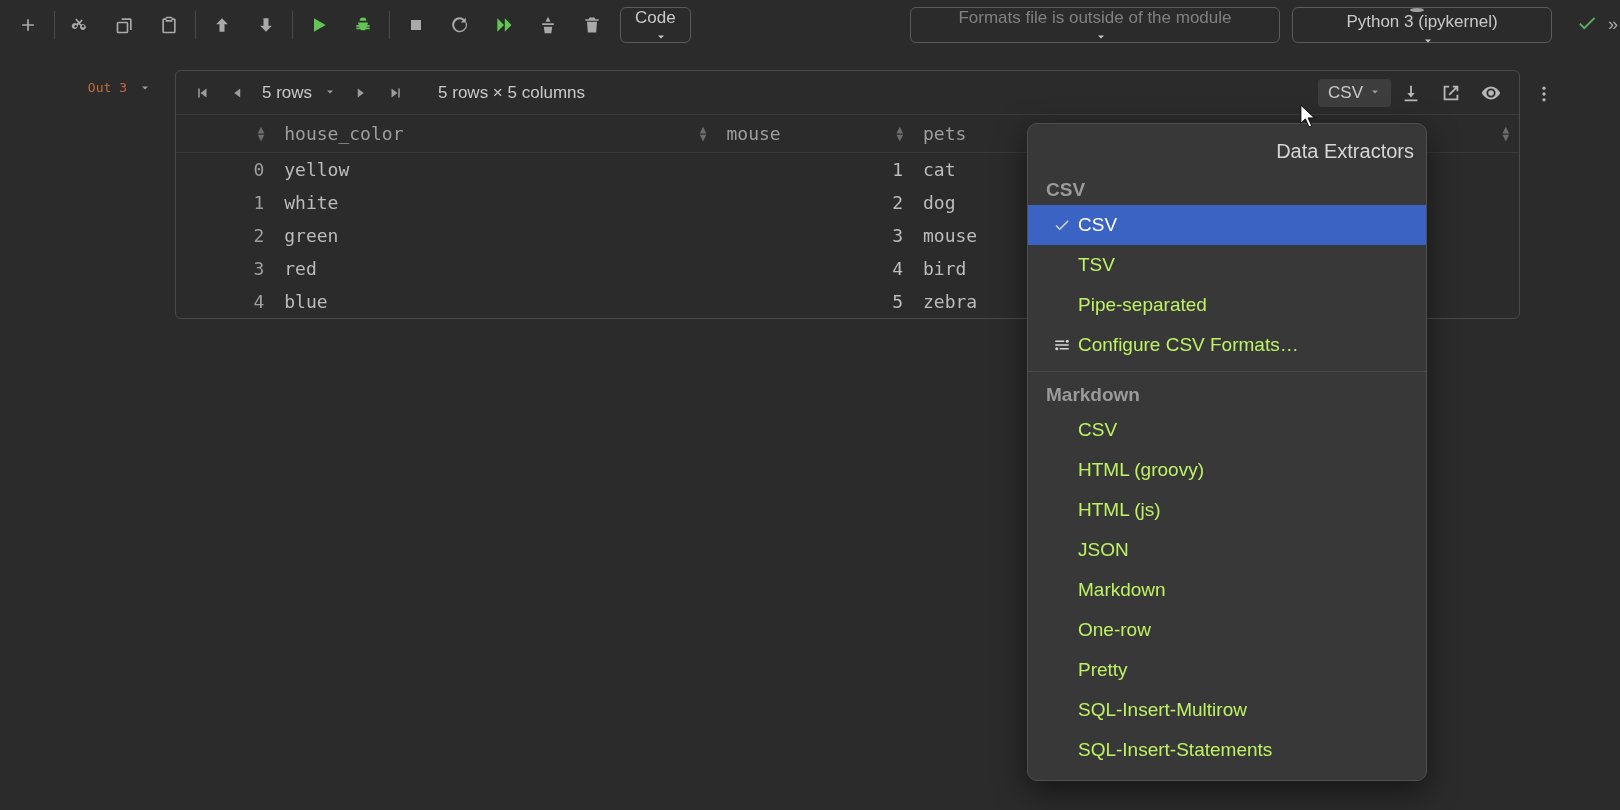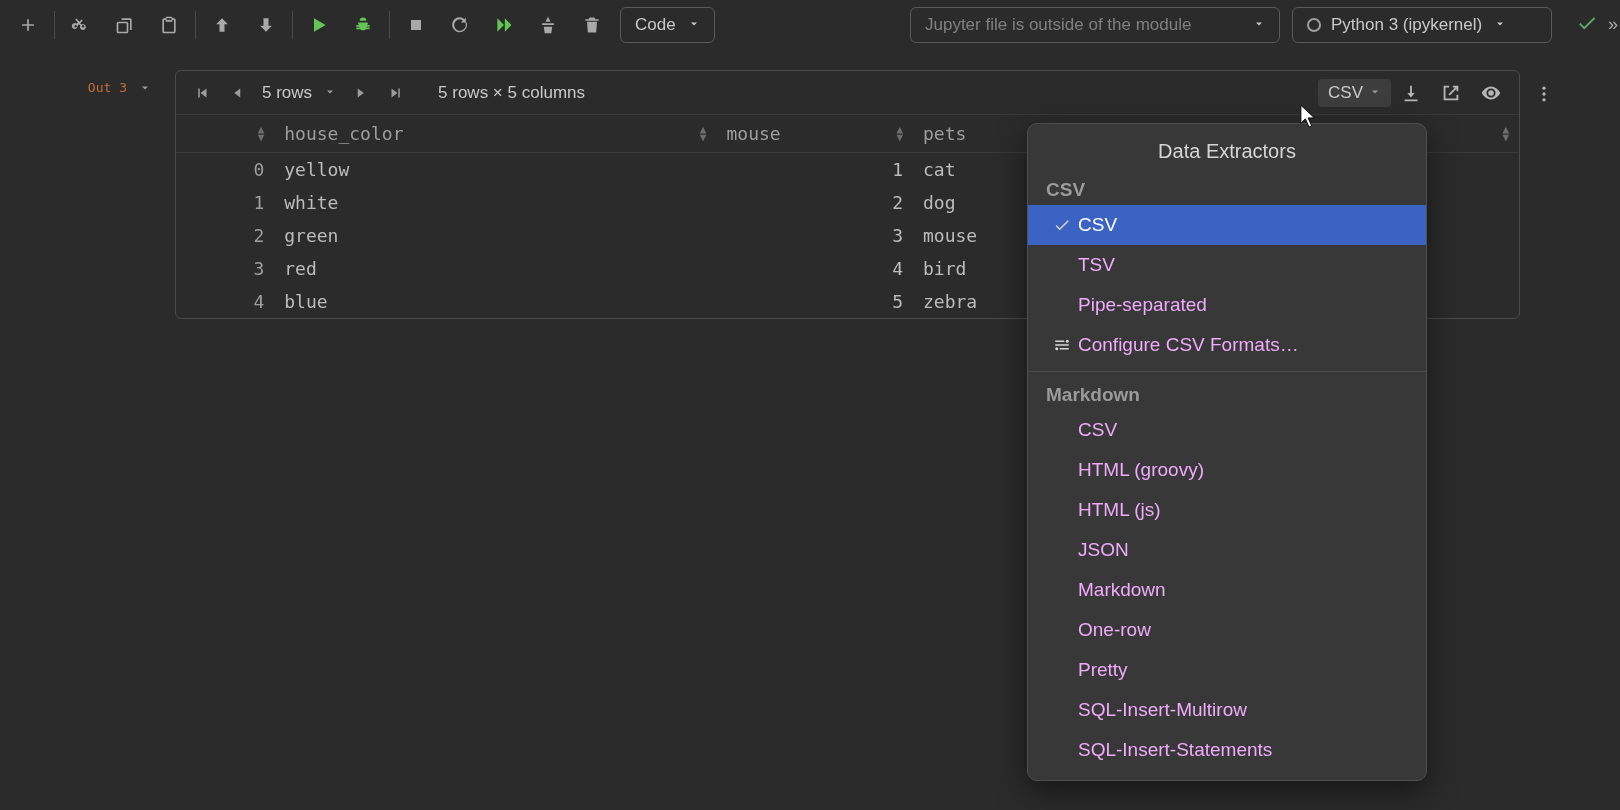--- a/index.html
+++ b/index.html
@@ -35,20 +35,21 @@
   .green { color:#62c554; }
   .dropdown {
     height:36px;
     border:1px solid #5a5a5a;
     border-radius:6px;
     display:flex; align-items:center;
     padding:0 14px;
     margin:0 6px;
     color:#c9c9c9;
     font-size:17px;
+    flex-direction:column;
   }
   .dropdown.wide { min-width:370px; justify-content:space-between; }
   .dropdown.kernel { min-width:260px; }
   .dropdown .chev { margin-left:12px; }
   .dropdown .dim { color:#808080; }
   .spacer { flex:1; }
   .kernel-dot {
     width:14px;height:14px;border:2px solid #9e9e9e;border-radius:50%;
     margin-right:10px;
   }
@@ -172,36 +173,36 @@
     right:92px;
     width:400px;
     background:#383838;
     border:1px solid #4f4f4f;
     border-radius:10px;
     box-shadow:0 10px 30px rgba(0,0,0,0.5);
     padding:12px 0 10px 0;
     z-index:50;
   }
   .popup-title {
-    text-align:center;
+    text-align:right;
     color:#d6d6d6;
     font-size:20px;
-    padding:4px 0 10px 0;
+    padding:4px 12px 10px 0;
   }
   .group-label {
     color:#9a9a9a;
     font-size:19px;
     font-weight:600;
     padding:6px 18px 4px 18px;
   }
   .menu-item {
     display:flex; align-items:center;
     height:40px;
     padding:0 18px 0 18px;
-    color:#f0abfc;
+    color:#bef264;
     font-size:19px;
   }
   .menu-item .lead {
     width:32px; display:flex; align-items:center; justify-content:center;
     color:#d6d6d6;
   }
   .menu-item.selected {
     background:#3a63c4;
     color:#ffffff;
   }
@@ -299,21 +300,21 @@
     <span class="chev">
       <svg class="chev-svg" viewBox="0 0 24 24">
           <path d="M6 9l6 6 6-6z"></path>
         </svg>
     </span>
   </div>
 
   <div class="spacer"></div>
 
   <div class="dropdown wide">
-    <span class="dim">Jupyter file is outside of the module</span>
+    <span class="dim">Formats file is outside of the module</span>
     <span class="chev">
       <svg class="chev-svg" viewBox="0 0 24 24">
           <path d="M6 9l6 6 6-6z"></path>
         </svg>
     </span>
   </div>
 
   <div class="dropdown kernel">
     <span class="kernel-dot"></span>
     <span>Python 3 (ipykernel)</span>

